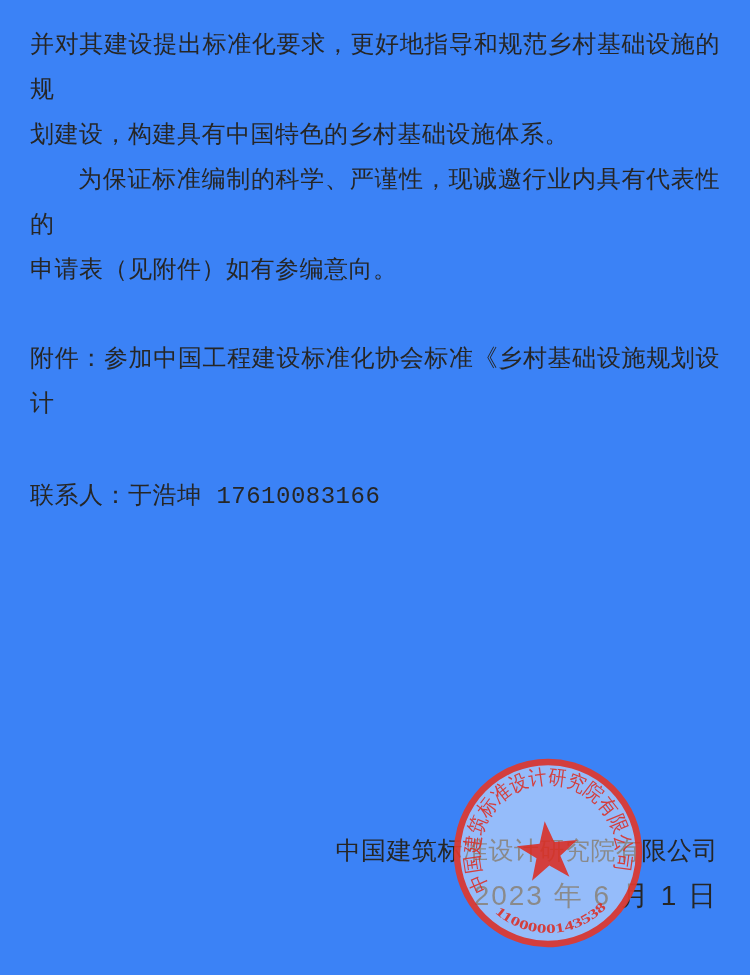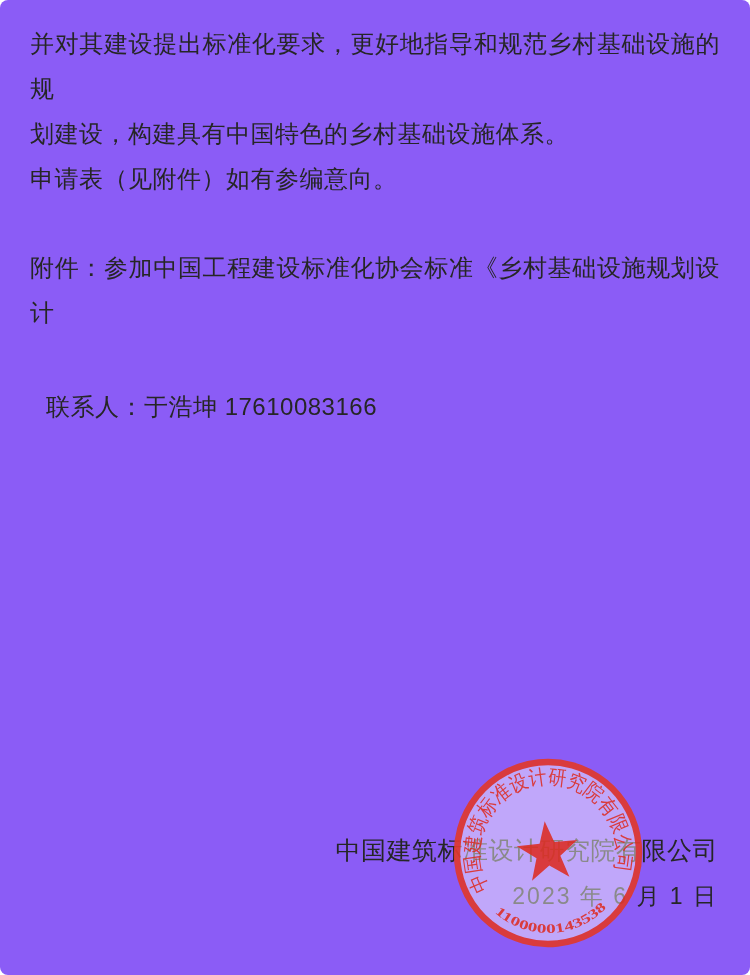--- a/index.html
+++ b/index.html
@@ -1,24 +1,23 @@
 <!DOCTYPE html>
 <html><head>
 <meta charset="utf-8">
 <style>
   html,body { margin:0; padding:0; }
   .page {
     position: relative;
     width: 750px;
     height: 975px;
-    background: #8b5cf6;
+    background: #3b82f6;
     overflow: hidden;
     font-family: "Liberation Serif", serif;
     color: #262626;
-    border-radius: 8px;
   }
   .bodytext {
     position: absolute;
     left: 30px;
     right: 30px;
     top: 22px;
   }
   .l {
     font-size: 24px;
     line-height: 45px;
@@ -27,35 +26,35 @@
   }
   .just {
     white-space: normal;
     text-align: justify;
     text-align-last: justify;
   }
   .ind { text-indent: 2em; }
   .gap1 { margin-top: 45px; font-family: Liberation Mono, monospace; }
   .gap2 { margin-top: 47px; }
   .gap4 { margin-top: 130px; }
-  .sans { font-family: Liberation Sans, sans-serif; letter-spacing: 0.5px; margin-left: 16px; }
+  .sans { font-family: Liberation Mono, monospace; letter-spacing: 0.5px; }
   .company {
     position: absolute;
     top: 836px;
     right: 32px;
     font-size: 25px;
     letter-spacing: 0.5px;
     line-height: 30px;
     white-space: nowrap;
   }
   .dateline {
     position: absolute;
     top: 882px;
     right: 32px;
-    font-size: 23px;
+    font-size: 28px;
     letter-spacing: 2px;
     line-height: 28px;
     white-space: nowrap;
     font-family: "Liberation Sans", sans-serif;
   }
   .stamp {
     position: absolute;
     left: 438px;
     top: 743px;
     width: 220px;
@@ -66,20 +65,21 @@
   .stamp text { font-family: "Liberation Serif", serif; }
 </style>
 </head>
 <body>
 
 <div class="page">
 
   <div class="bodytext">
     <div class="l just">并对其建设提出标准化要求，更好地指导和规范乡村基础设施的规</div>
     <div class="l">划建设，构建具有中国特色的乡村基础设施体系。</div>
+    <div class="l just ind">为保证标准编制的科学、严谨性，现诚邀行业内具有代表性的</div>
     <div class="l">申请表（见附件）如有参编意向。</div>
 
     <div class="l just gap1">附件：参加中国工程建设标准化协会标准《乡村基础设施规划设计</div>
 
     <div class="l sans gap2">联系人：于浩坤 17610083166</div>
 
   </div>
 
   <div class="company">中国建筑标准设计研究院有限公司</div>
   <div class="dateline">2023 年 6 月 1 日</div>

